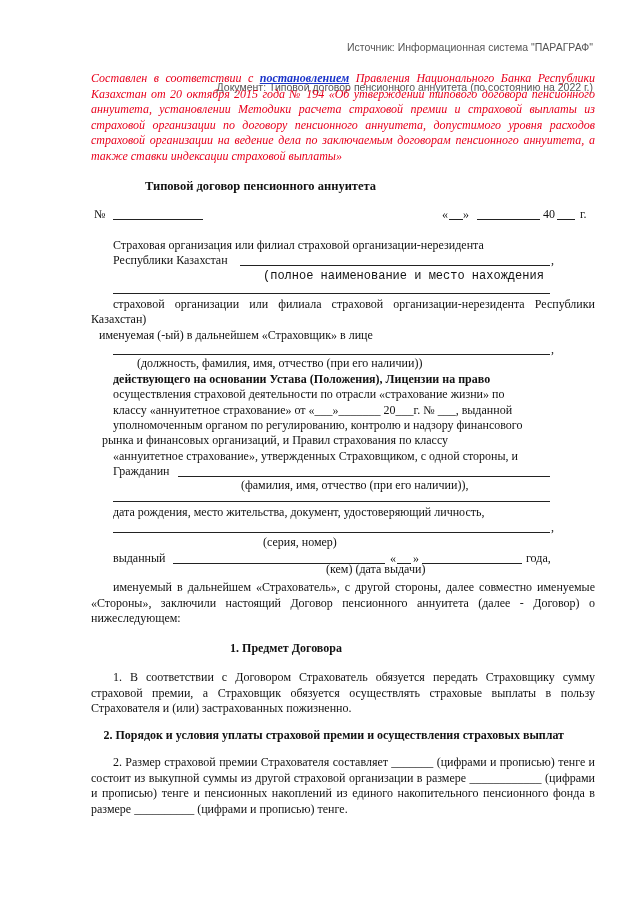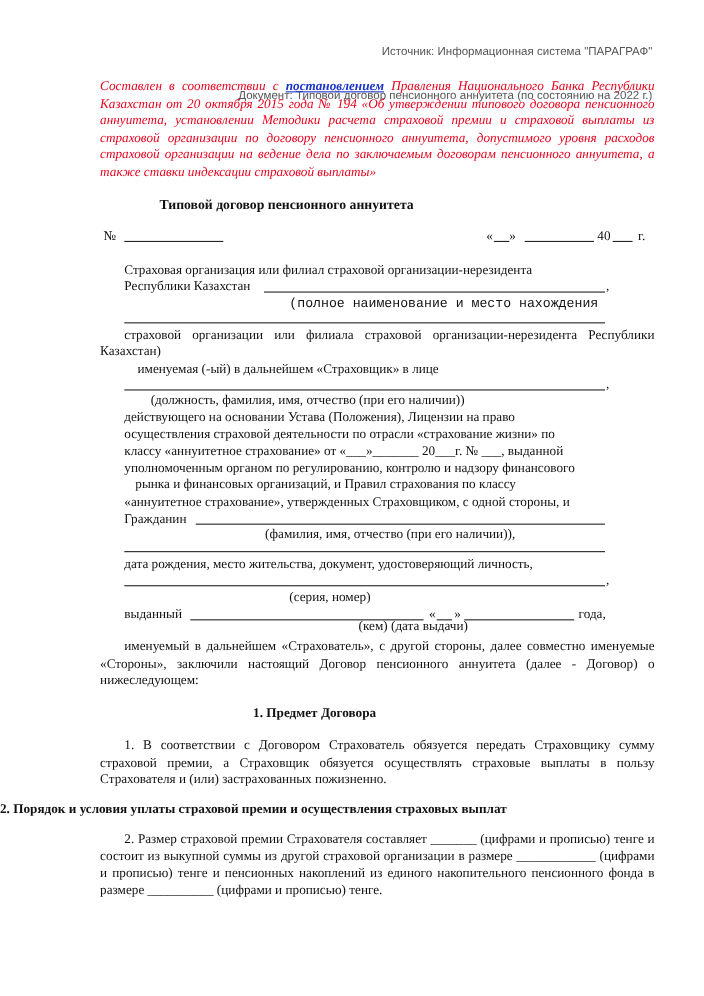--- a/index.html
+++ b/index.html
@@ -38,29 +38,29 @@
 <div class="abs t" style="left:580px; top:207px;">г.</div>
 
 <div class="abs t" style="left:113px; top:238px;">Страховая организация или филиал страховой организации-нерезидента</div>
 <div class="abs t" style="left:113px; top:253px;">Республики Казахстан</div>
 <div class="line" style="left:240px; width:310px; top:265px;"></div>
 <div class="abs t" style="left:551px; top:253px;">,</div>
 <div class="abs t" style="left:263px; top:269px;font-family:Liberation Mono, monospace;">(полное наименование и место нахождения</div>
 <div class="line" style="left:113px; width:437px; top:293px;"></div>
 <div class="abs t" style="left:113px; top:297px; width:482px; text-align:justify; text-align-last:justify; white-space:normal;">страховой организации или филиала страховой организации-нерезидента Республики</div>
 <div class="abs t" style="left:91px; top:312px;">Казахстан)</div>
-<div class="abs t" style="left:125px; top:328px;">именуемая (-ый) в дальнейшем «Страховщик» в лице</div>
+<div class="abs t" style="left:99px; top:328px;">именуемая (-ый) в дальнейшем «Страховщик» в лице</div>
 <div class="line" style="left:113px; width:437px; top:354px;"></div>
 <div class="abs t" style="left:551px; top:342px;">,</div>
 <div class="abs t" style="left:137px; top:356px;">(должность, фамилия, имя, отчество (при его наличии))</div>
-<div class="abs t" style="left:113px; top:372px;">действующего на основании Устава (Положения), Лицензии на право</div>
+<div class="abs t" style="left:113px; top:372px;font-weight:bold;">действующего на основании Устава (Положения), Лицензии на право</div>
 <div class="abs t" style="left:113px; top:387px;">осуществления страховой деятельности по отрасли «страхование жизни» по</div>
 <div class="abs t" style="left:113px; top:403px;">классу «аннуитетное страхование» от «___»_______ 20___г. № ___, выданной</div>
 <div class="abs t" style="left:113px; top:418px;">уполномоченным органом по регулированию, контролю и надзору финансового</div>
-<div class="abs t" style="left:123px; top:433px;">рынка и финансовых организаций, и Правил страхования по классу</div>
+<div class="abs t" style="left:102px; top:433px;">рынка и финансовых организаций, и Правил страхования по классу</div>
 <div class="abs t" style="left:113px; top:449px;">«аннуитетное страхование», утвержденных Страховщиком, с одной стороны, и</div>
 
 <div class="abs t" style="left:113px; top:464px;">Гражданин</div>
 <div class="line" style="left:178px; width:372px; top:476px;"></div>
 <div class="abs t" style="left:241px; top:478px;">(фамилия, имя, отчество (при его наличии)),</div>
 <div class="line" style="left:113px; width:437px; top:501px;"></div>
 <div class="abs t" style="left:113px; top:505px;">дата рождения, место жительства, документ, удостоверяющий личность,</div>
 <div class="line" style="left:113px; width:437px; top:532px;"></div>
 <div class="abs t" style="left:551px; top:520px;">,</div>
 <div class="abs t" style="left:263px; top:535px;">(серия, номер)</div>
@@ -71,14 +71,14 @@
 <div class="abs t" style="left:413px; top:551px;">»</div>
 <div class="line" style="left:422px; width:100px; top:563px;"></div>
 <div class="abs t" style="left:526px; top:551px;">года,</div>
 <div class="abs t" style="left:326px; top:562px;text-align:right;">(кем) (дата выдачи)</div>
 
 <div class="jl" style="left:91px; top:580px; width:504px; text-indent:22px;">именуемый в дальнейшем «Страхователь», с другой стороны, далее совместно именуемые «Стороны», заключили настоящий Договор пенсионного аннуитета (далее - Договор) о нижеследующем:</div>
 
 <div class="abs t b" style="left:0; width:572px; text-align:center; top:641px;">1. Предмет Договора</div>
 <div class="jl" style="left:91px; top:670px; width:504px; text-indent:22px;">1. В соответствии с Договором Страхователь обязуется передать Страховщику сумму страховой премии, а Страховщик обязуется осуществлять страховые выплаты в пользу Страхователя и (или) застрахованных пожизненно.</div>
 
-<div class="abs t b" style="left:0; width:564px; text-align:left; top:728px;">2. Порядок и условия уплаты страховой премии и осуществления страховых выплат</div>
+<div class="abs t b" style="left:0; width:564px; text-align:right; top:728px;">2. Порядок и условия уплаты страховой премии и осуществления страховых выплат</div>
 <div class="jl" style="left:91px; top:755px; width:504px; text-indent:22px;">2. Размер страховой премии Страхователя составляет _______ (цифрами и прописью) тенге и состоит из выкупной суммы из другой страховой организации в размере ____________ (цифрами и прописью) тенге и пенсионных накоплений из единого накопительного пенсионного фонда в размере __________ (цифрами и прописью) тенге.</div>
 
 </body></html>

